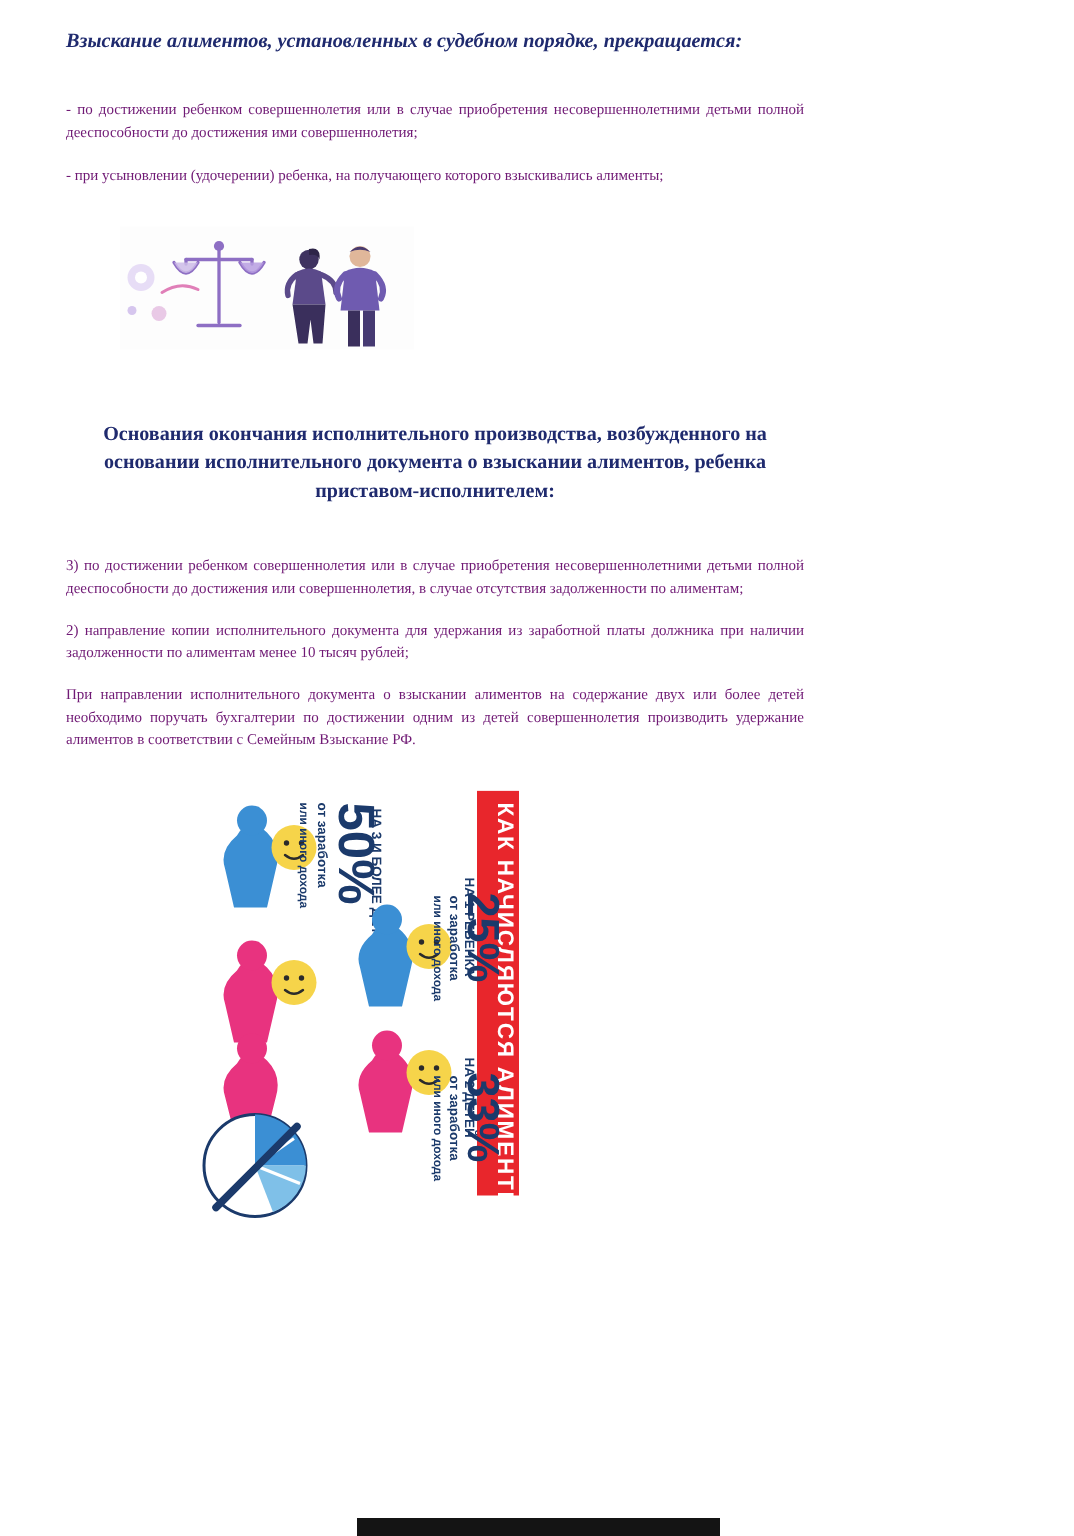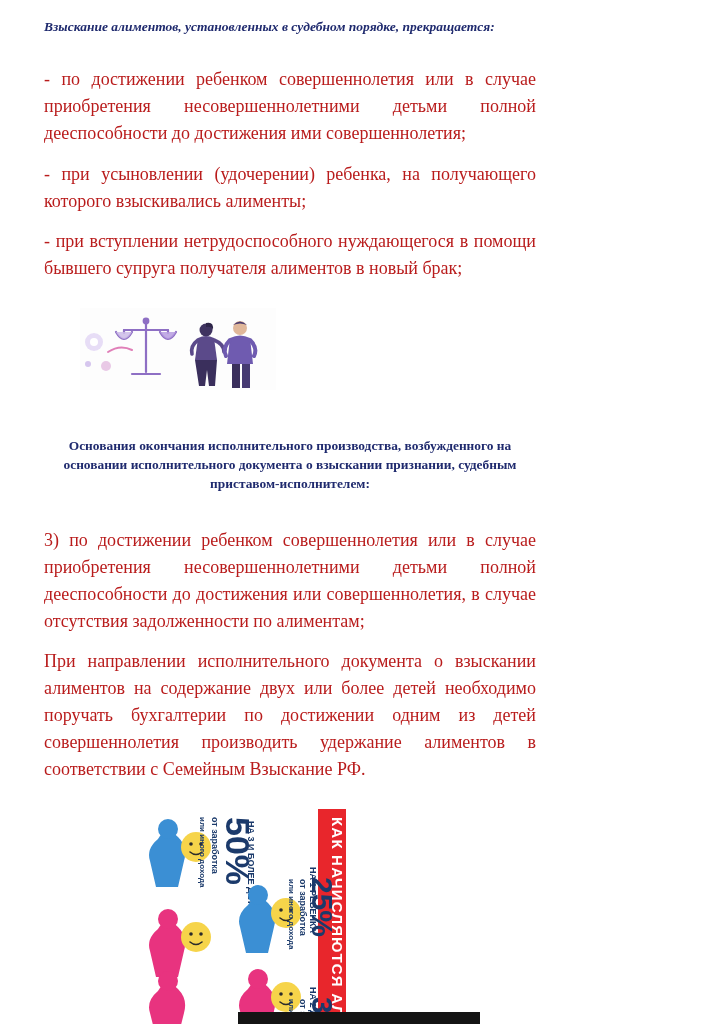--- a/index.html
+++ b/index.html
@@ -27,22 +27,22 @@
     font-style: italic;
     font-weight: bold;
     font-size: 13.5px;
     color: #1f2a6e;
     line-height: 1.35;
     margin: 0 0 30px 0;
     text-align: left;
   }
   .para {
     font-family: "Liberation Serif", serif;
-    font-size: 18px;
-    color: #b91c1c;
+    font-size: 10px;
+    color: #701a75;
     line-height: 1.5;
     text-align: justify;
     margin: 0 0 13px 0;
   }
   .para.first-item {
     margin-bottom: 14px;
   }
   .section-heading {
     font-family: "Liberation Serif", serif;
     font-weight: bold;
@@ -92,21 +92,20 @@
 
 <div class="page">
 
   <p class="intro-heading">Взыскание алиментов, установленных в судебном порядке, прекращается:</p>
 
   <p class="para first-item">-  по  достижении  ребенком  совершеннолетия  или  в  случае  приобретения несовершеннолетними детьми полной дееспособности до достижения ими совершеннолетия;</p>
 
   <p class="para">- при усыновлении (удочерении) ребенка, на получающего которого взыскивались алименты;</p>
 
 
-  <p class="para">- при вступлении нетрудоспособного нуждающегося в помощи бывшего супруга получателя алиментов в новый брак;</p>
 
 
   <div class="illus-scales">
     <svg width="196" height="82" viewBox="0 0 196 82" xmlns="http://www.w3.org/2000/svg">
       <rect x="0" y="0" width="196" height="82" fill="#fdfdfd"></rect>
 
       <circle cx="14" cy="34" r="9" fill="#e7ddf6"></circle>
       <circle cx="14" cy="34" r="4" fill="#ffffff"></circle>
       <circle cx="26" cy="58" r="5" fill="#e9c9e6"></circle>
       <circle cx="8" cy="56" r="3" fill="#d6c6ee"></circle>
@@ -140,24 +139,25 @@
         <path d="M153 17 q7 -7 14 0 q-7 -3 -14 0 z" fill="#4a3b6e"></path>
         <path d="M150 30 q10 -5 20 0 l3 26 h-26 z" fill="#6f5bb0"></path>
         <rect x="152" y="56" width="8" height="24" fill="#3a2f5c"></rect>
         <rect x="162" y="56" width="8" height="24" fill="#463a72"></rect>
         <path d="M150 32 q-8 8 -4 16" stroke="#6f5bb0" stroke-width="4" fill="none" stroke-linecap="round"></path>
         <path d="M170 32 q8 8 4 16" stroke="#6f5bb0" stroke-width="4" fill="none" stroke-linecap="round"></path>
       </g>
     </svg>
   </div>
 
-  <p class="section-heading">Основания окончания исполнительного производства, возбужденного на основании исполнительного документа о взыскании признании, судебным приставом-исполнителем:</p>
+  <p class="section-heading">Основания окончания исполнительного производства, возбужденного на основании исполнительного документа о взыскании алиментов, ребенка приставом-исполнителем:</p>
 
   <p class="para">3)  по  достижении  ребенком  совершеннолетия  или  в  случае  приобретения несовершеннолетними детьми полной дееспособности до достижения или совершеннолетия, в случае отсутствия задолженности по алиментам;</p>
 
+  <p class="para">2) направление копии исполнительного документа для удержания из заработной платы должника при наличии задолженности по алиментам менее 10 тысяч рублей;</p>
 
   <p class="para">При направлении исполнительного документа о взыскании алиментов на содержание двух или  более  детей  необходимо  поручать  бухгалтерии  по  достижении  одним  из  детей совершеннолетия  производить  удержание  алиментов  в  соответствии  с  Семейным  Взыскание РФ.</p>
 
   <div class="illus-info">
     <svg width="470" height="300" viewBox="0 0 470 300" xmlns="http://www.w3.org/2000/svg">
       <rect x="0" y="0" width="470" height="300" fill="#ffffff"></rect>
 
       <rect x="218" y="0" width="28" height="270" fill="#e8262c"></rect>
       <text class="vtxt" x="232" y="8" transform="rotate(90 232 8)" fill="#ffffff" font-size="15" letter-spacing="1.2">КАК НАЧИСЛЯЮТСЯ АЛИМЕНТЫ</text>
 

